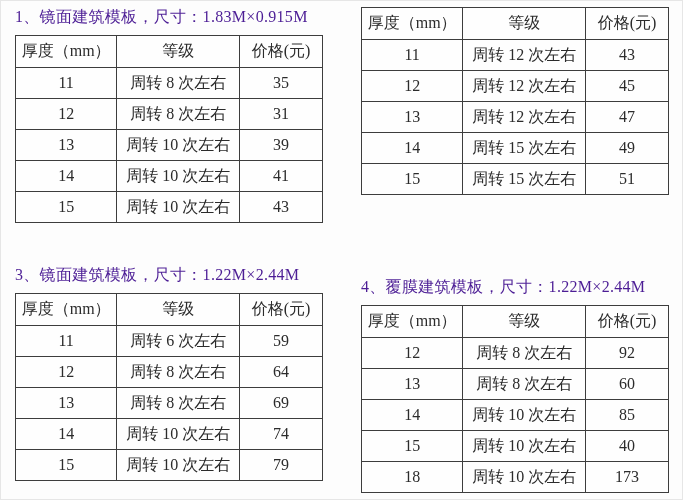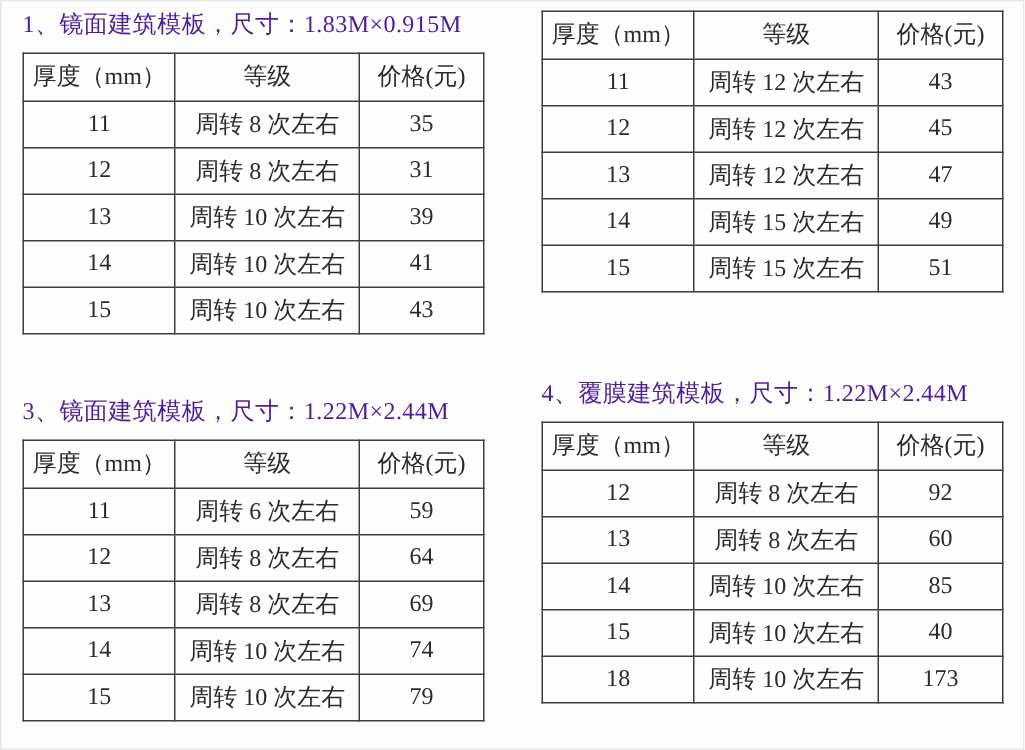--- a/index.html
+++ b/index.html
@@ -22,21 +22,21 @@
   }
 
   .panel {
     position: absolute;
     width: 316px;
     padding-left: 4px;
   }
   .panel.p1 { left: 10px;  top: 6px; }
   .panel.p2 { left: 356px; top: 6px; }
   .panel.p3 { left: 10px;  top: 264px; }
-  .panel.p4 { left: 356px; top: 252px; }
+  .panel.p4 { left: 356px; top: 276px; }
 
   .tbl-title {
     font-size: 16px;
     font-weight: normal;
     line-height: 20px;
     letter-spacing: 0.3px;
     color: #4c1d95;
     white-space: nowrap;
     margin-bottom: 8px;
   }

